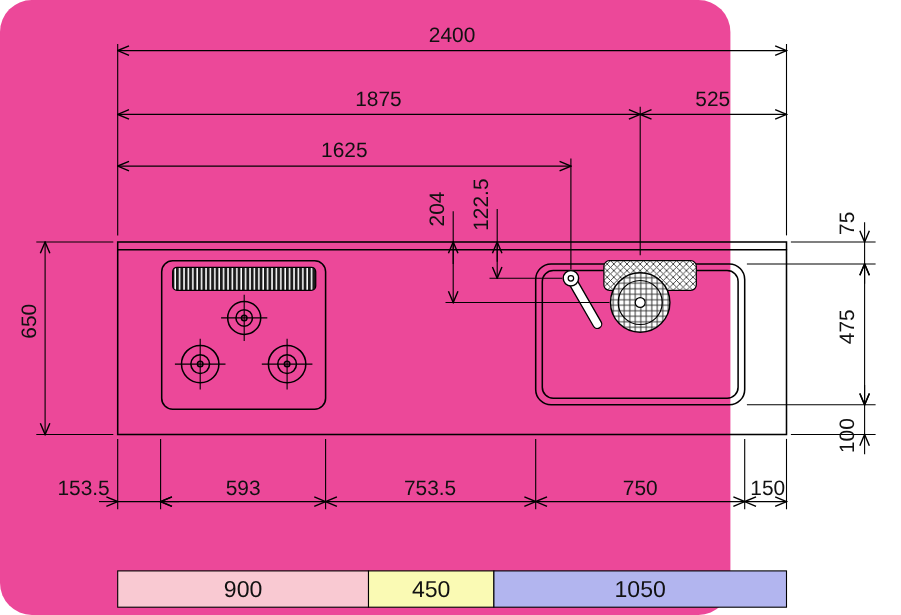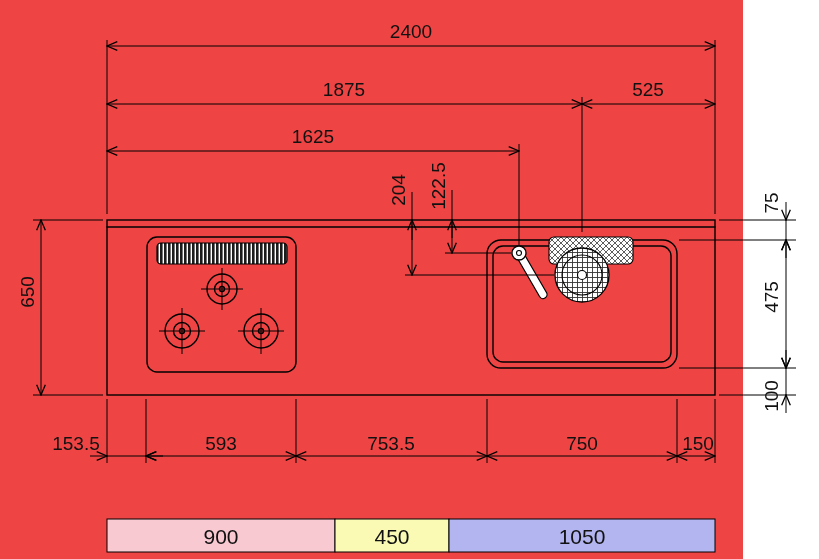--- a/index.html
+++ b/index.html
@@ -2,21 +2,21 @@
 <html><head>
 <meta charset="utf-8">
 <style>
   * { margin: 0; padding: 0; box-sizing: border-box; }
   html, body { background: #ffffff; }
   body {
     width: 819px; height: 559px;
     font-family: "Liberation Sans", sans-serif;
     overflow: hidden;
   }
-  .stage { position: relative; width: 743px; height: 559px; background: #ef4444; }
+  .stage { position: relative; width: 664px; height: 559px; background: #ec4899; border-radius: 29px; }
   svg { display: block; }
   text {
     font-family: "Liberation Sans", sans-serif;
     font-size: 19px;
     fill: #111;
   }
   .legend-label { font-size: 21px; }
   .obj { stroke: #000; stroke-width: 1.4; fill: none; stroke-linecap: round; }
   .dim { stroke: #000; stroke-width: 1; fill: none; }
 </style>

